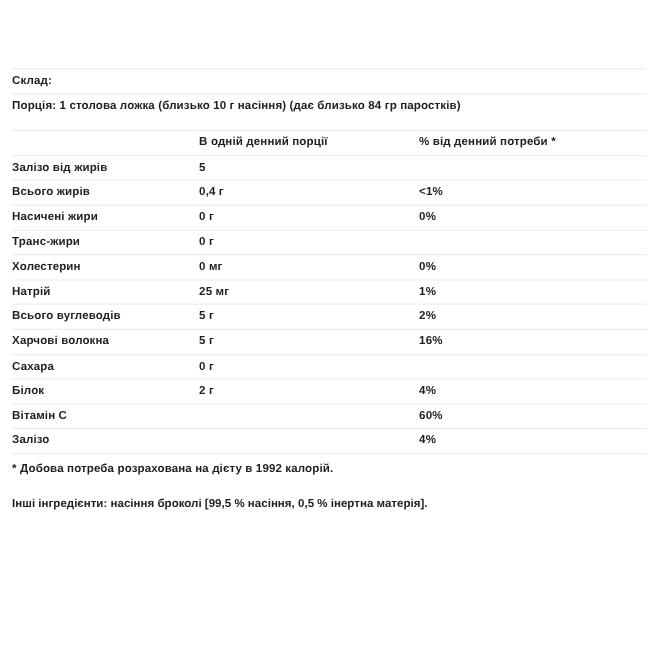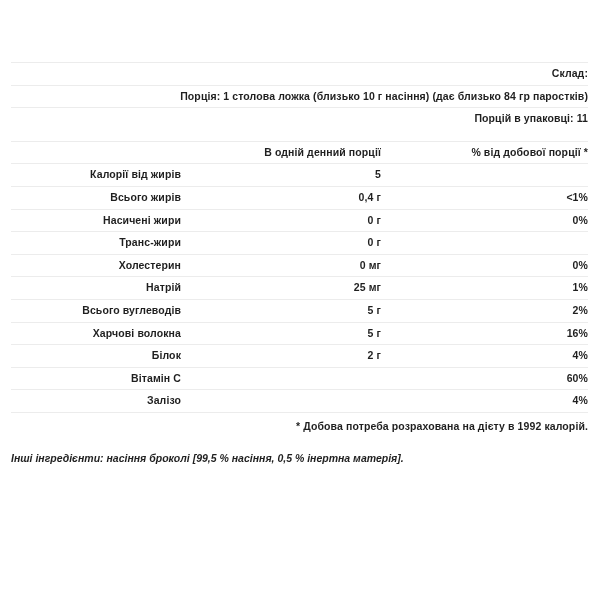--- a/index.html
+++ b/index.html
@@ -45,21 +45,21 @@
 
   table.nutrition tr {
     border-top: 1px solid #ececec;
   }
   table.nutrition tr.no-rule {
     border-top: 1px solid transparent;
   }
 
   table.nutrition td,
   table.nutrition th {
-    text-align: right;
+    text-align: left;
     vertical-align: middle;
     padding: 0;
     height: 21.6px;
     line-height: 21.6px;
     font-weight: 700;
     white-space: nowrap;
     overflow: hidden;
   }
 
   
@@ -80,21 +80,20 @@
   
   .notes {
     margin: 13px 12px 0 11px;
     font-size: 10.5px;
     font-weight: 700;
     line-height: 1.2;
   }
   .notes p {
     margin: 0 0 15px 0;
     white-space: nowrap;
-    font-style: italic;
   }
   .notes p:last-child { margin-bottom: 0; }
 </style>
 </head>
 <body>
 
 <div class="page">
 
   <div class="nutrition-block">
     <table class="nutrition">
@@ -106,36 +105,33 @@
       <tbody>
 
         <tr>
           <td class="span-all" colspan="3">Склад:</td>
         </tr>
 
         <tr>
           <td class="span-all" colspan="3">Порція: 1 столова ложка (близько 10 г насіння) (дає близько 84 гр паростків)</td>
         </tr>
 
-        <tr>
-          <td class="span-all" colspan="3">Порцій в упаковці: 11</td>
-        </tr>
 
         <tr class="spacer no-rule">
           <td colspan="3"></td>
         </tr>
 
         <tr class="col-head">
           <td></td>
           <td>В одній денний порції</td>
-          <td>% від добової порції *</td>
-        </tr>
-
-        <tr>
-          <td>Калорії від жирів</td>
+          <td>% від денний потреби *</td>
+        </tr>
+
+        <tr>
+          <td>Залізо від жирів</td>
           <td>5</td>
           <td></td>
         </tr>
         <tr>
           <td>Всього жирів</td>
           <td>0,4 г</td>
           <td>&lt;1%</td>
         </tr>
         <tr>
           <td>Насичені жири</td>
@@ -161,20 +157,25 @@
           <td>Всього вуглеводів</td>
           <td>5 г</td>
           <td>2%</td>
         </tr>
         <tr>
           <td>Харчові волокна</td>
           <td>5 г</td>
           <td>16%</td>
         </tr>
         <tr>
+          <td>Сахара</td>
+          <td>0 г</td>
+          <td></td>
+        </tr>
+        <tr>
           <td>Білок</td>
           <td>2 г</td>
           <td>4%</td>
         </tr>
         <tr>
           <td>Вітамін C</td>
           <td></td>
           <td>60%</td>
         </tr>
         <tr>

